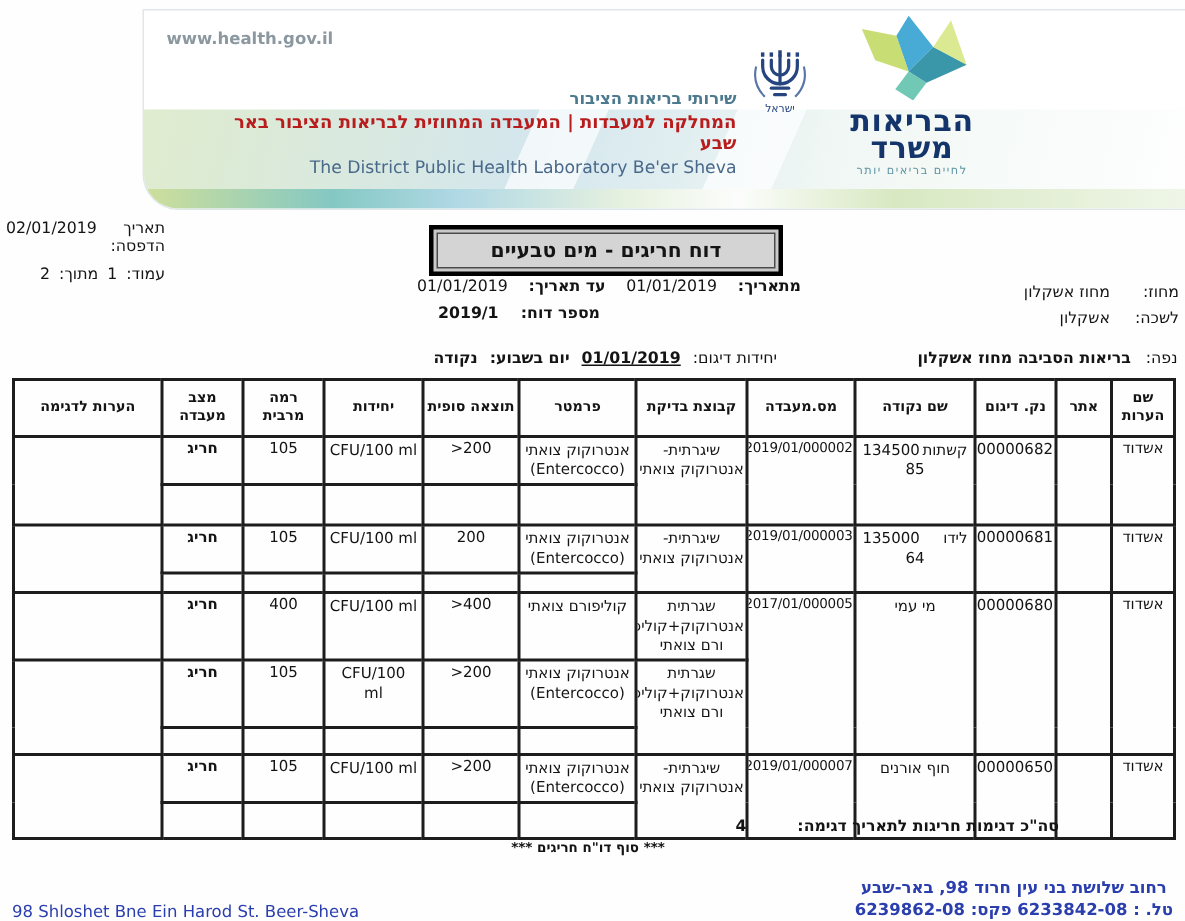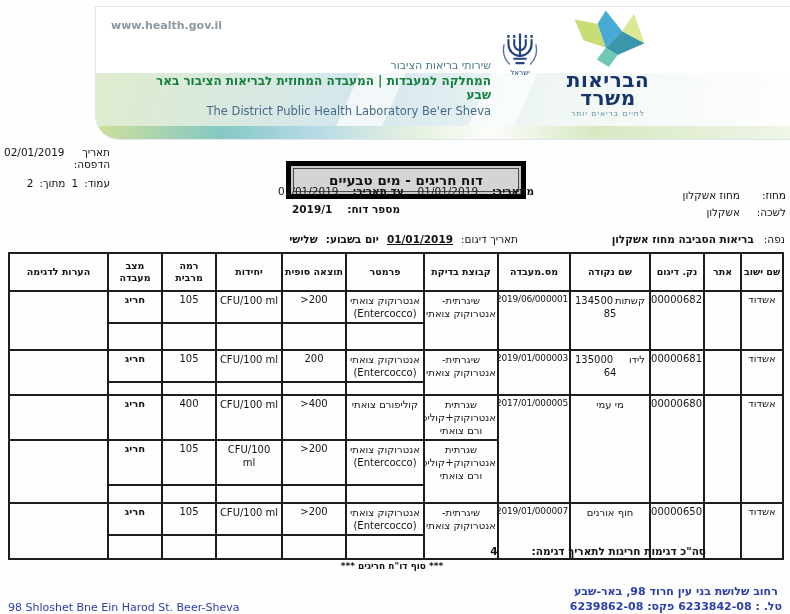--- a/index.html
+++ b/index.html
@@ -13,35 +13,35 @@
   .hband{position:absolute;bottom:0;left:0;right:0;height:66px;
          background:linear-gradient(104deg,rgba(197,220,166,.55) 0%,rgba(168,206,221,.5) 38%,
                     rgba(233,243,238,.65) 66%,rgba(252,253,252,.4) 100%);}
   .hslash{position:absolute;bottom:0;width:46px;height:70px;background:rgba(255,255,255,.7);
           transform:skewX(-24deg);}
   .hband2{position:absolute;bottom:0;left:0;right:0;height:13px;
           background:linear-gradient(to right,#cfdf9b 0%,#84c8c3 18%,#b0d8e5 30%,#e6f1df 46%,
                      #fcfdfb 57%,#d8e8c2 72%,#eff6e8 100%);}
   .hurl{position:absolute;left:15px;top:12px;font-size:11px;color:#8b98a0;font-weight:bold;}
   .dept{position:absolute;right:300px;top:52px;direction:rtl;text-align:right;}
-  .dept .l1{color:#4d7a8e;font-size:11px;}
-  .dept .l2{color:#15803d;font-size:12px;font-weight:bold;margin-top:2px;margin-left:32px;}
+  .dept .l1{color:#4d7a8e;font-size:11px;font-weight:bold;}
+  .dept .l2{color:#b91c1c;font-size:12px;font-weight:bold;margin-top:2px;margin-left:32px;}
   .dept .l3{color:#49698a;font-size:11.5px;margin-top:2px;direction:ltr;text-align:right;}
   .logo{position:absolute;right:128px;top:2px;width:110px;text-align:center;}
   .mname{font-size:20px;font-weight:800;color:#14356b;line-height:18px;letter-spacing:.5px;}
   .tagline{font-size:7.5px;color:#5e93a3;letter-spacing:1px;margin-top:2px;}
   .emblem{position:absolute;right:248px;top:20px;width:46px;height:52px;}
 
   
   .lbl{font-weight:bold;}
   .pmeta{position:absolute;left:4px;top:146px;width:106px;direction:rtl;font-size:10.5px;}
   .pmeta .r1{display:flex;justify-content:space-between;}
   .pmeta .r2{display:flex;gap:6px;margin-top:7px;padding-left:2px;}
-  .tbox{position:absolute;left:286px;top:161px;width:226px;background:#c9c9c9;
-        border:5px solid #000000;padding:2px;}
+  .tbox{position:absolute;left:286px;top:150px;width:226px;background:#c9c9c9;
+        border:3px solid #000000;padding:2px;}
   .tbox-in{border:1px solid #4a4a4a;background:#d4d4d4;text-align:center;font-weight:bold;
            font-size:13.5px;padding:3px 0;direction:rtl;}
   .drow{position:absolute;left:278px;top:185px;width:256px;direction:rtl;display:flex;
         justify-content:space-between;font-size:10.5px;}
   .rnum{position:absolute;left:292px;top:203px;width:108px;direction:rtl;display:flex;
         justify-content:space-between;font-size:10.5px;}
   .dist{position:absolute;right:4px;top:189px;width:142px;direction:rtl;font-size:10.5px;}
   .dist .row{display:flex;gap:10px;margin-bottom:5px;}
   .dist .dl{width:36px;}
   .nafa{position:absolute;right:5px;top:233px;direction:rtl;display:flex;gap:10px;font-size:10.5px;}
@@ -167,44 +167,44 @@
       <span>אשקלון</span>
     </div>
   </div>
 
   <div class="nafa">
     <span>נפה:</span>
     <span class="lbl">בריאות הסביבה מחוז אשקלון</span>
   </div>
 
   <div class="sdate">
-    <span>תאריך דיגום:</span>
+    <span>יחידות דיגום:</span>
     <span class="lbl uline ltr">01/01/2019</span>
     <span class="lbl">יום בשבוע:</span>
-    <span class="lbl">שלישי</span>
+    <span class="lbl">נקודה</span>
   </div>
 
   <table class="rep-table">
     <colgroup>
       <col style="width:42px">
         <col style="width:37px">
         <col style="width:54px">
         <col style="width:80px">
       <col style="width:72px">
         <col style="width:74px">
         <col style="width:78px">
         <col style="width:64px">
       <col style="width:66px">
         <col style="width:54px">
         <col style="width:54px">
         <col style="width:99px">
     </colgroup>
     <thead>
       <tr class="rh-head">
-        <th>שם ישוב</th>
+        <th>שם הערות</th>
         <th>אתר</th>
         <th>נק. דיגום</th>
         <th>שם נקודה</th>
         <th>מס.מעבדה</th>
         <th>קבוצת בדיקת</th>
         <th>פרמטר</th>
         <th>תוצאה סופית</th>
         <th>יחידות</th>
         <th>רמה מרבית</th>
         <th>מצב מעבדה</th>
@@ -217,21 +217,21 @@
         <td rowspan="2">אשדוד</td>
         <td rowspan="2"></td>
         <td rowspan="2">NS00000682</td>
         <td rowspan="2">
           <div class="pn-row">
               <span>קשתות</span>
               <span>134500</span>
             </div>
           <div class="pn-sub">85</div>
         </td>
-        <td rowspan="2" class="labno">2019/06/000001</td>
+        <td rowspan="2" class="labno">2019/01/000002</td>
         <td rowspan="2" class="ml">שיגרתית-
 אנטרוקוק צואתי</td>
         <td class="ml">אנטרוקוק צואתי
 (Entercocco)</td>
         <td><span class="ltr">&gt;200</span></td>
         <td class="ml">CFU/100 ml</td>
         <td>105</td>
         <td class="status">חריג</td>
         <td rowspan="2"></td>
       </tr>

